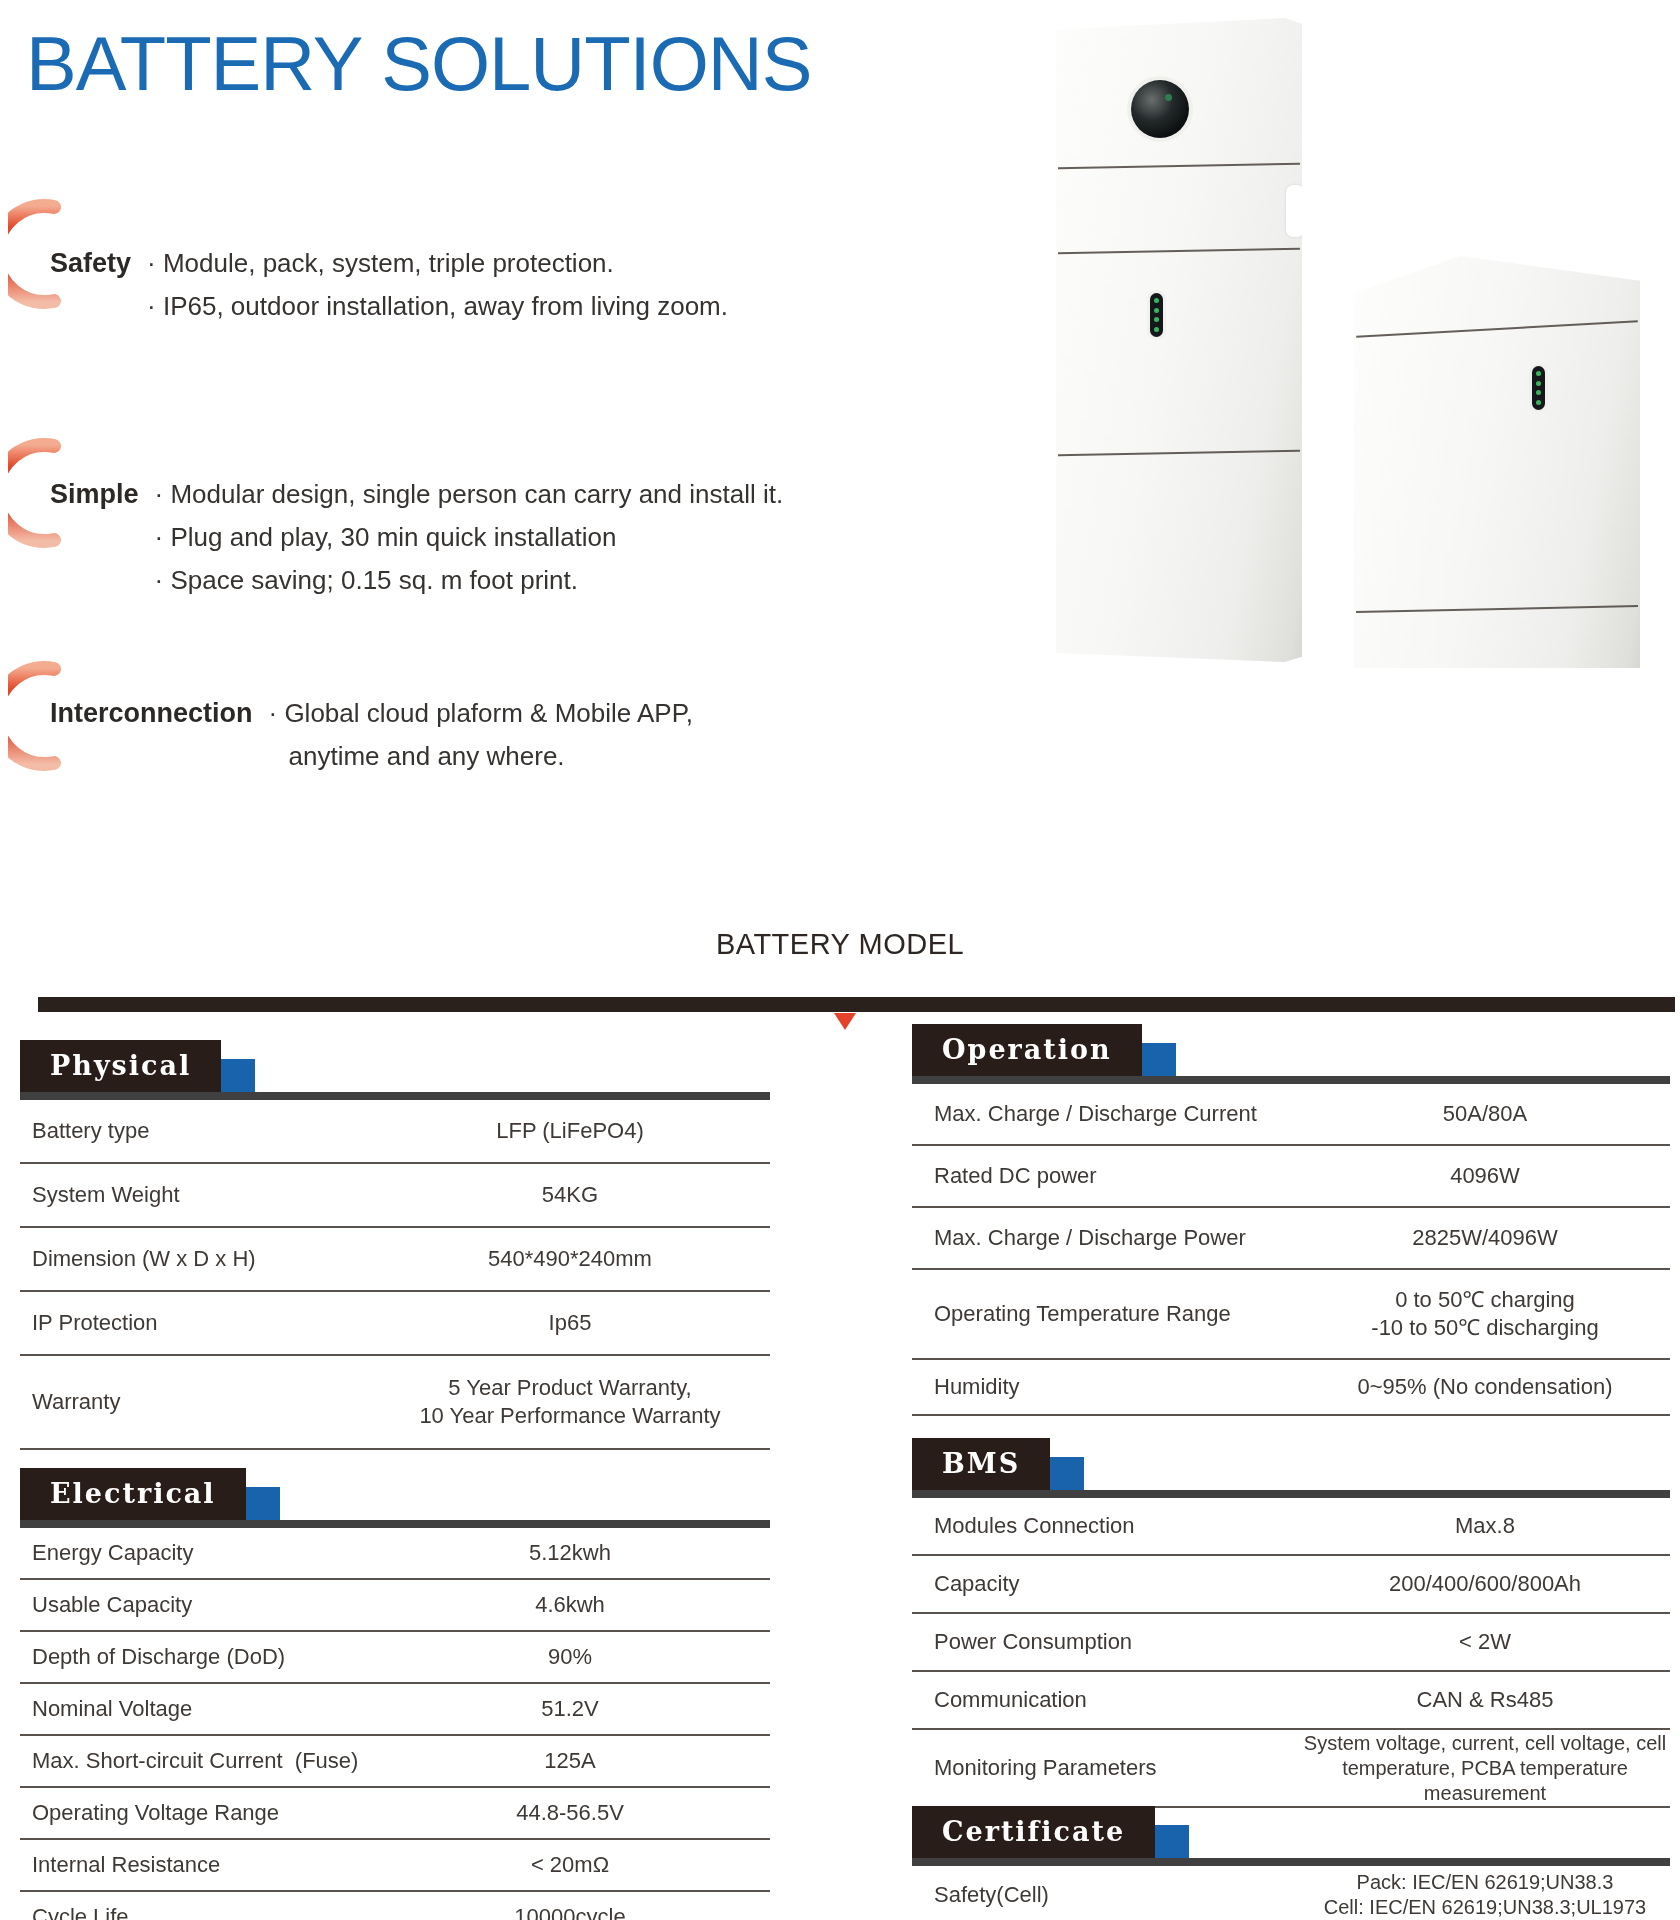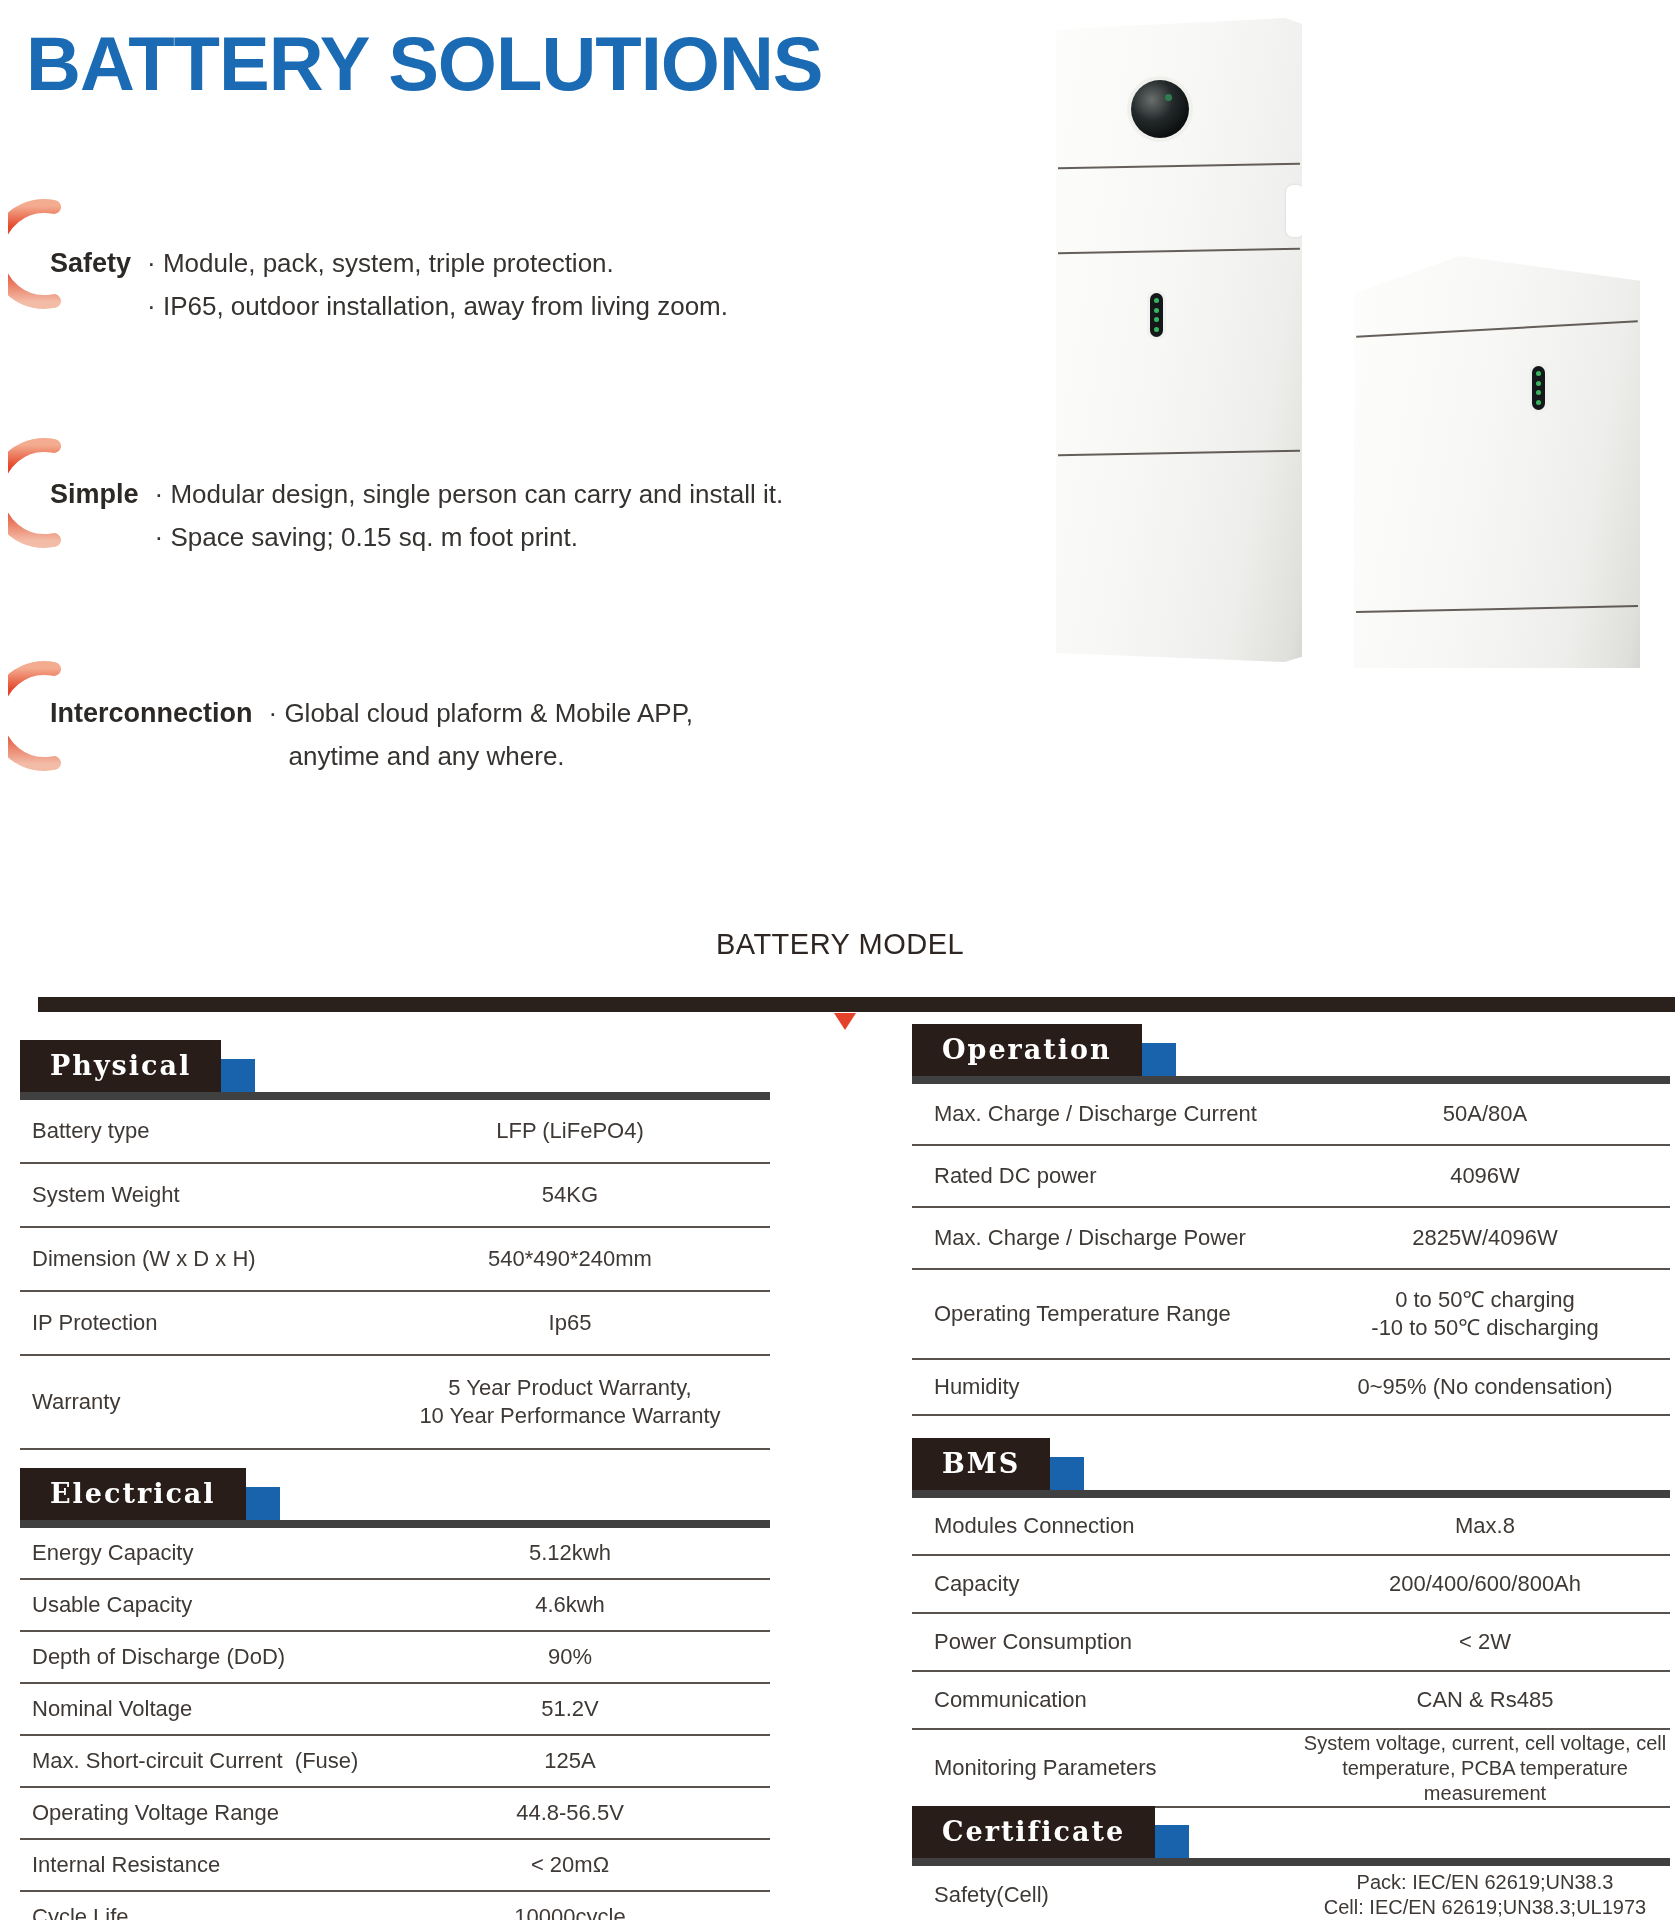--- a/index.html
+++ b/index.html
@@ -1,20 +1,20 @@
 <!DOCTYPE html>
 <html><head>
 <meta charset="utf-8">
 <style>
   html,body{margin:0;padding:0;background:#ffffff;}
   .page{position:relative;width:1680px;height:1920px;background:#fff;overflow:hidden;
         font-family:"Liberation Sans",sans-serif;color:#3b3532;}
 
   
-  .page-title{position:absolute;left:26px;top:20px;font-size:76px;font-weight:bold;
+  .page-title{position:absolute;left:26px;top:20px;font-size:76px;font-weight:normal;
               color:#1a6bb3;letter-spacing:-1px;white-space:nowrap;}
 
   
   .feature-icon{position:absolute;width:66px;height:112px;}
   .feature-text{position:absolute;left:50px;display:flex;align-items:flex-start;}
   .feature-label{font-weight:bold;font-size:27px;line-height:43px;margin-right:16px;
                  color:#2c2825;white-space:nowrap;}
   .f-lines{font-size:26px;line-height:43px;color:#363230;white-space:nowrap;}
   .f-lines .cont{padding-left:20px;}
 
@@ -95,20 +95,21 @@
 
   <div class="feature-icon" style="left:8px;top:437px">
     <svg viewBox="0 0 66 112" width="66" height="112">
       <path d="M46 9 A48 48 0 1 0 46 103" fill="none" stroke="url(#cg)" stroke-width="14" stroke-linecap="round"></path>
     </svg>
   </div>
   <div class="feature-text" style="top:473px">
     <span class="feature-label">Simple</span>
     <div class="f-lines">
       <div>· Modular design, single person can carry and install it.</div>
+      <div>· Plug and play, 30 min quick installation</div>
       <div>· Space saving; 0.15 sq. m foot print.</div>
     </div>
   </div>
 
   <div class="feature-icon" style="left:8px;top:660px">
     <svg viewBox="0 0 66 112" width="66" height="112">
       <path d="M46 9 A48 48 0 1 0 46 103" fill="none" stroke="url(#cg)" stroke-width="14" stroke-linecap="round"></path>
     </svg>
   </div>
   <div class="feature-text" style="top:692px">

